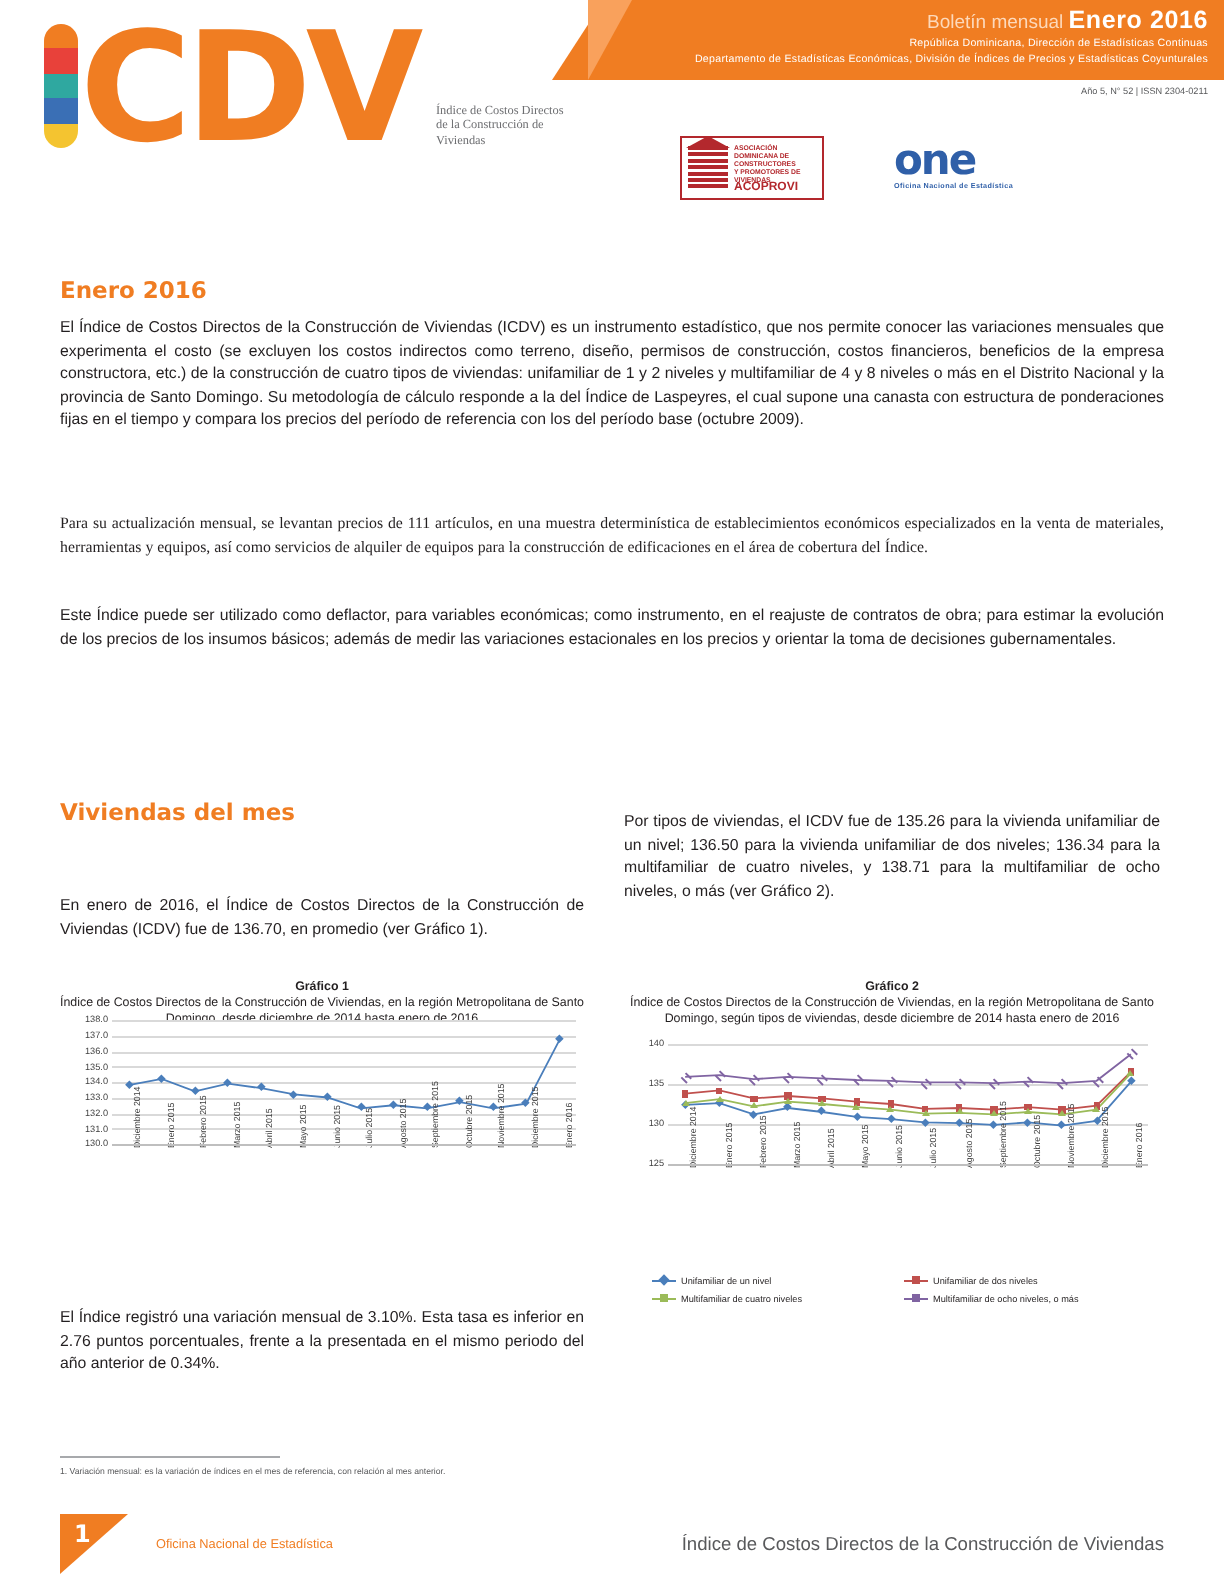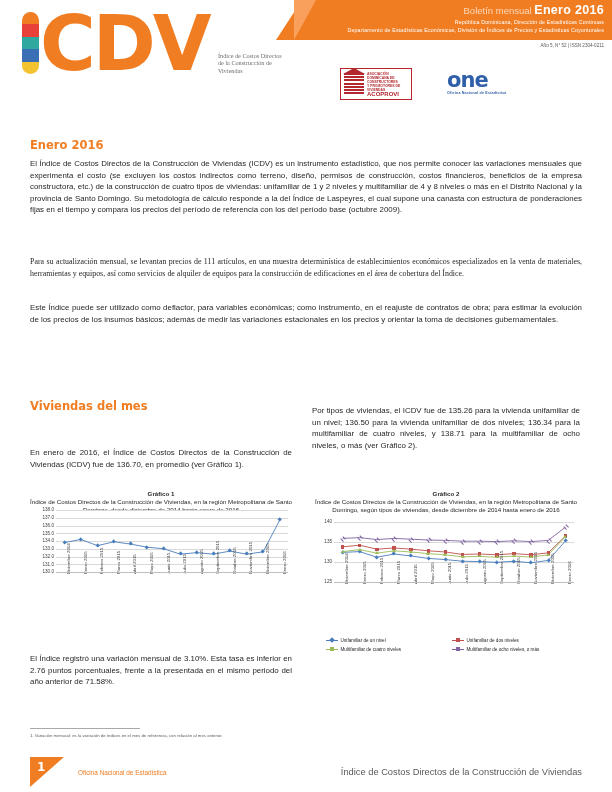--- a/index.html
+++ b/index.html
@@ -349,21 +349,21 @@
 </div>
 
 <div class="section-head" id="head-enero">Enero 2016</div>
 <div class="para" id="p1">El Índice de Costos Directos de la Construcción de Viviendas (ICDV) es un instrumento estadístico, que nos permite conocer las variaciones mensuales que experimenta el costo (se excluyen los costos indirectos como terreno, diseño, permisos de construcción, costos financieros, beneficios de la empresa constructora, etc.) de la construcción de cuatro tipos de viviendas: unifamiliar de 1 y 2 niveles y multifamiliar de 4 y 8 niveles o más en el Distrito Nacional y la provincia de Santo Domingo. Su metodología de cálculo responde a la del Índice de Laspeyres, el cual supone una canasta con estructura de ponderaciones fijas en el tiempo y compara los precios del período de referencia con los del período base (octubre 2009).</div>
 <div class="para" id="p2">Para su actualización mensual, se levantan precios de 111 artículos, en una muestra determinística de establecimientos económicos especializados en la venta de materiales, herramientas y equipos, así como servicios de alquiler de equipos para la construcción de edificaciones en el área de cobertura del Índice.</div>
 <div class="para" id="p3">Este Índice puede ser utilizado como deflactor, para variables económicas; como instrumento, en el reajuste de contratos de obra; para estimar la evolución de los precios de los insumos básicos; además de medir las variaciones estacionales en los precios y orientar la toma de decisiones gubernamentales.</div>
 
 <div class="section-head" id="head-result">Viviendas del mes</div>
 <div class="para" id="p-left-1">En enero de 2016, el Índice de Costos Directos de la Construcción de Viviendas (ICDV) fue de 136.70, en promedio (ver Gráfico 1).</div>
 <div class="para" id="p-right-1">Por tipos de viviendas, el ICDV fue de 135.26 para la vivienda unifamiliar de un nivel; 136.50 para la vivienda unifamiliar de dos niveles; 136.34 para la multifamiliar de cuatro niveles, y 138.71 para la multifamiliar de ocho niveles, o más (ver Gráfico 2).</div>
-<div class="para" id="p-left-2">El Índice registró una variación mensual de 3.10%. Esta tasa es inferior en 2.76 puntos porcentuales, frente a la presentada en el mismo periodo del año anterior de 71.58%.</div>
+<div class="para" id="p-left-2">El Índice registró una variación mensual de 3.10%. Esta tasa es inferior en 2.76 puntos porcentuales, frente a la presentada en el mismo periodo del año anterior de 0.34%.</div>
 
 <div id="chart1-host" style="position: absolute; left: 30px; top: 490px; width: 262px; height: 150px;">
     <div class="chart-title" style="left: 0px; top: 0px; width: 262px;">
       <div class="gtitle">Gráfico 1</div>
       <div>Índice de Costos Directos de la Construcción de Viviendas, en la región Metropolitana de Santo Domingo, desde diciembre de 2014 hasta enero de 2016</div>
     </div>
     <div class="plot" style="left: 26px; top: 20px; width: 232px; height: 62px;">
       <div class="gridline" style="top: 62px;"></div>
       <div class="gridline" style="top: 54.25px;"></div>
       <div class="gridline" style="top: 46.5px;"></div>

